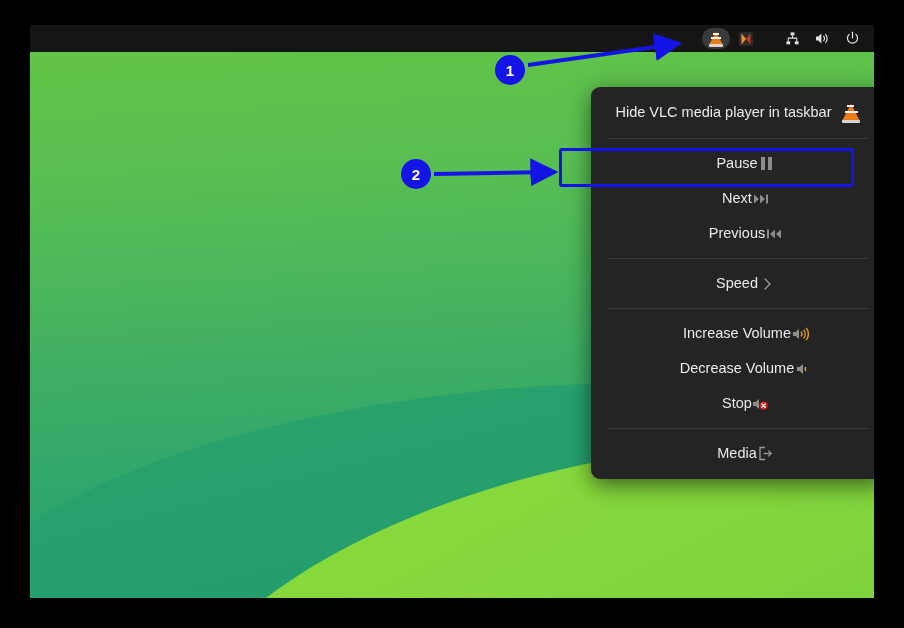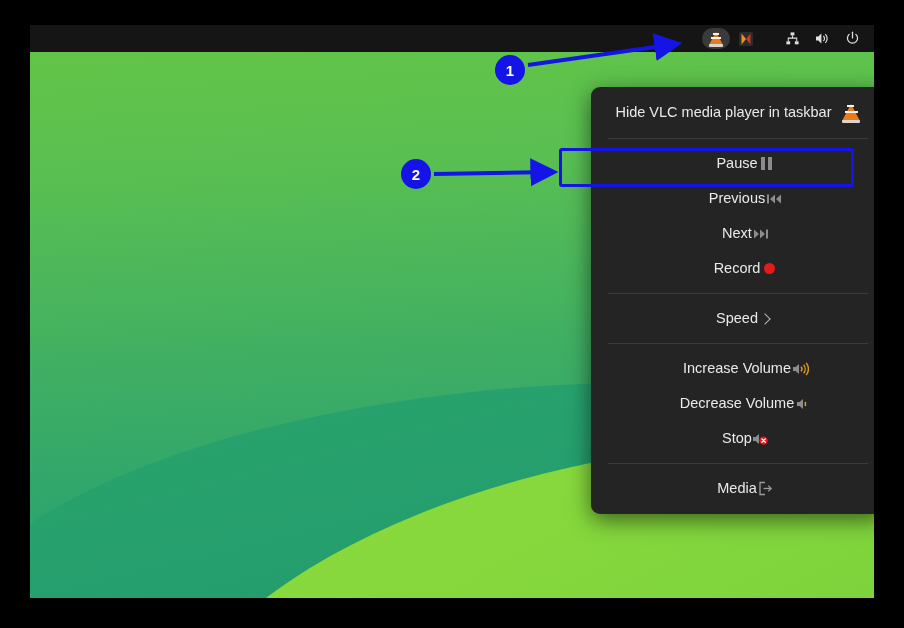--- a/index.html
+++ b/index.html
@@ -292,47 +292,41 @@
       <span class="menu-accel">
         <span class="pause-ico">
             <i></i>
             <i></i>
           </span>
       </span>
     </div>
 
 
     <div class="menu-row">
+      <span class="menu-label">Next</span>
+      <span class="menu-accel">
+        <svg width="16" height="12" viewBox="0 0 16 12">
+          <path d="M1 1.5 L1 10.5 L6 6 Z" fill="#8c8c8c"></path>
+          <path d="M7 1.5 L7 10.5 L12 6 Z" fill="#8c8c8c"></path>
+          <rect x="13" y="1.5" width="2" height="9" fill="#8c8c8c"></rect>
+        </svg>
+      </span>
+    </div>
+
+    <div class="menu-row">
       <span class="menu-label">Previous</span>
       <span class="menu-accel">
         <svg width="16" height="12" viewBox="0 0 16 12">
           <rect x="1" y="1.5" width="2" height="9" fill="#8c8c8c"></rect>
           <path d="M9 1.5 L9 10.5 L4 6 Z" fill="#8c8c8c"></path>
           <path d="M15 1.5 L15 10.5 L10 6 Z" fill="#8c8c8c"></path>
         </svg>
       </span>
     </div>
 
-    <div class="menu-row">
-      <span class="menu-label">Next</span>
-      <span class="menu-accel">
-        <svg width="16" height="12" viewBox="0 0 16 12">
-          <path d="M1 1.5 L1 10.5 L6 6 Z" fill="#8c8c8c"></path>
-          <path d="M7 1.5 L7 10.5 L12 6 Z" fill="#8c8c8c"></path>
-          <rect x="13" y="1.5" width="2" height="9" fill="#8c8c8c"></rect>
-        </svg>
-      </span>
-    </div>
-
-    <div class="menu-row">
-      <span class="menu-label">Record</span>
-      <span class="menu-accel">
-        <span class="rec-ico"></span>
-      </span>
-    </div>
 
     <div class="menu-sep"></div>
 
     <div class="menu-row">
       <span class="menu-label">Speed</span>
       <span class="menu-accel">
         <span class="chev-ico"></span>
       </span>
     </div>
 

